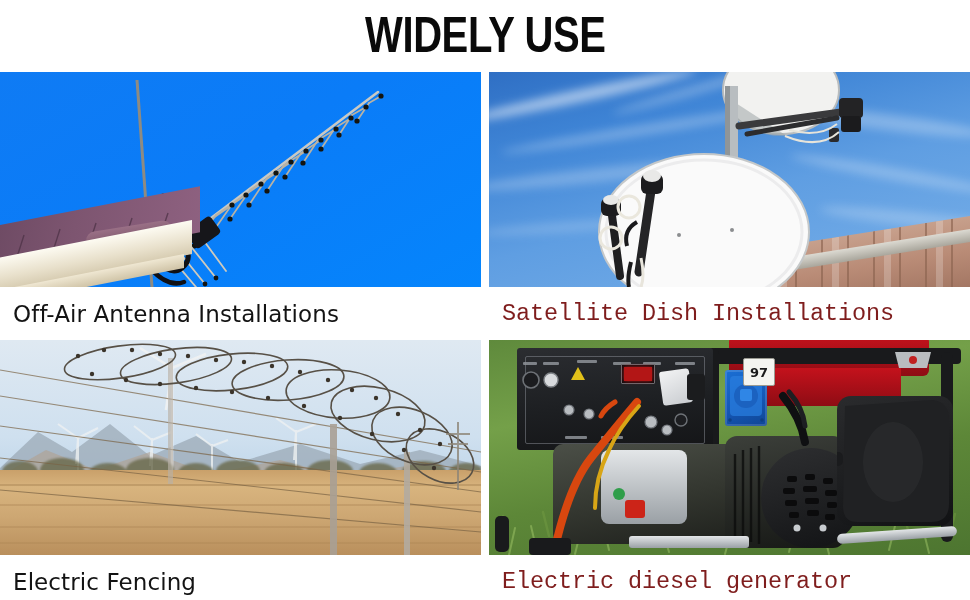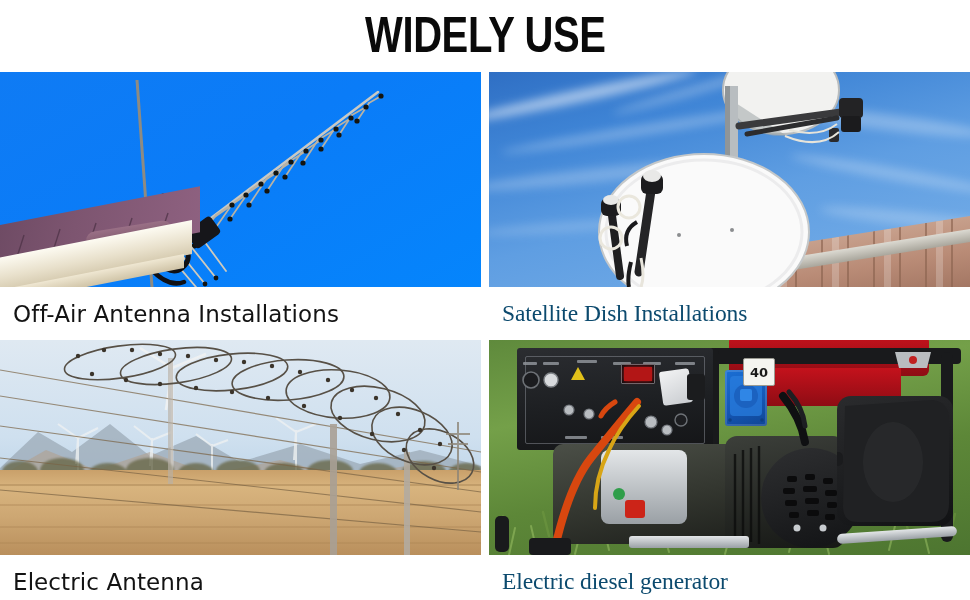--- a/index.html
+++ b/index.html
@@ -18,21 +18,21 @@
 
   
   .grid{position:absolute;left:0;top:72px;width:970px;height:528px;}
   .cell{position:absolute;width:469px;}
   .cell.c-l{left:0;} .cell.c-r{left:489px;}
   .cell.r-t{top:0;}  .cell.r-b{top:268px;}
 
   .photo{position:relative;width:481px;height:215px;overflow:hidden;background:#0d79f2;}
   .caption{height:53px;display:flex;align-items:center;padding-left:13px;background:#fff;}
   .cap-geo{font-family:"DejaVu Sans",sans-serif;font-size:23px;color:#131313;letter-spacing:.1px;}
-  .cap-hum{font-family:Liberation Serif, serif;font-size:23.5px;color:#0c4a6e;letter-spacing:-.1px;}
+  .cap-hum{font-family:Liberation Mono, monospace;font-size:23.5px;color:#7f1d1d;letter-spacing:-.1px;}
 
   .layer{position:absolute;inset:0;}
 
   
   .sky-plain{background:linear-gradient(150deg,#0f7bf4 0%,#0a7cf8 45%,#0585fc 100%);}
   .roof-wrap{position:absolute;left:-10px;bottom:-4px;width:225px;height:80px;}
   .roof-tile{position:absolute;left:0;bottom:18px;width:210px;height:46px;
              background:linear-gradient(100deg,#6d4a63 0%,#7d5570 40%,#8e6180 100%);
              transform:skewY(-11deg);transform-origin:left bottom;}
   .roof-lines{position:absolute;inset:0;}
@@ -440,21 +440,21 @@
           </g>
 
           <g stroke="#8d8577" stroke-width="2" opacity=".8">
             <line x1="458" y1="82" x2="458" y2="150"></line>
             <line x1="446" y1="94" x2="470" y2="94"></line>
               <line x1="448" y1="104" x2="468" y2="104"></line>
           </g>
         </svg>
       </div>
       <div class="caption">
-        <span class="cap-geo">Electric Antenna</span>
+        <span class="cap-geo">Electric Fencing</span>
       </div>
     </div>
 
     <div class="cell c-r r-b">
       <div class="photo">
         <div class="layer grass"></div>
         <svg class="layer" viewBox="0 0 481 215">
           <g stroke="rgba(168,206,110,.45)" stroke-width="2" stroke-linecap="round">
             <line x1="20" y1="215" x2="26" y2="188"></line>
               <line x1="48" y1="212" x2="42" y2="186"></line>
@@ -519,21 +519,21 @@
         <div class="sock-blue" style="left:236px;top:30px;width:42px;height:56px;"></div>
         <svg style="position:absolute;left:236px;top:30px;" width="42" height="56" viewBox="0 0 42 56">
           <rect x="5" y="6" width="32" height="40" rx="4" fill="#2a7fe0" opacity=".7"></rect>
           <circle cx="21" cy="26" r="12" fill="#1b62c0"></circle>
           <rect x="15" y="19" width="12" height="12" rx="2" fill="#2f86e6"></rect>
           <circle cx="5" cy="50" r="1.8" fill="#0d3f84"></circle>
             <circle cx="37" cy="50" r="1.8" fill="#0d3f84"></circle>
         </svg>
 
         <div class="label97" style="left:254px;top:18px;width:30px;height:26px;font-size:13px;">
-          <span>40</span>
+          <span>97</span>
         </div>
 
         <svg style="position:absolute;left:404px;top:10px;" width="40" height="20" viewBox="0 0 40 20">
           <path d="M2 2 L38 2 L34 18 L6 18 Z" fill="#b9bdc0"></path>
           <circle cx="20" cy="10" r="4" fill="#c02020"></circle>
         </svg>
 
         <div class="engine" style="left:64px;top:104px;width:190px;height:100px;"></div>
         <div class="chrome" style="left:112px;top:110px;width:86px;height:74px;border-radius:8px;"></div>
         <div class="redcap" style="left:136px;top:160px;width:20px;height:18px;"></div>

